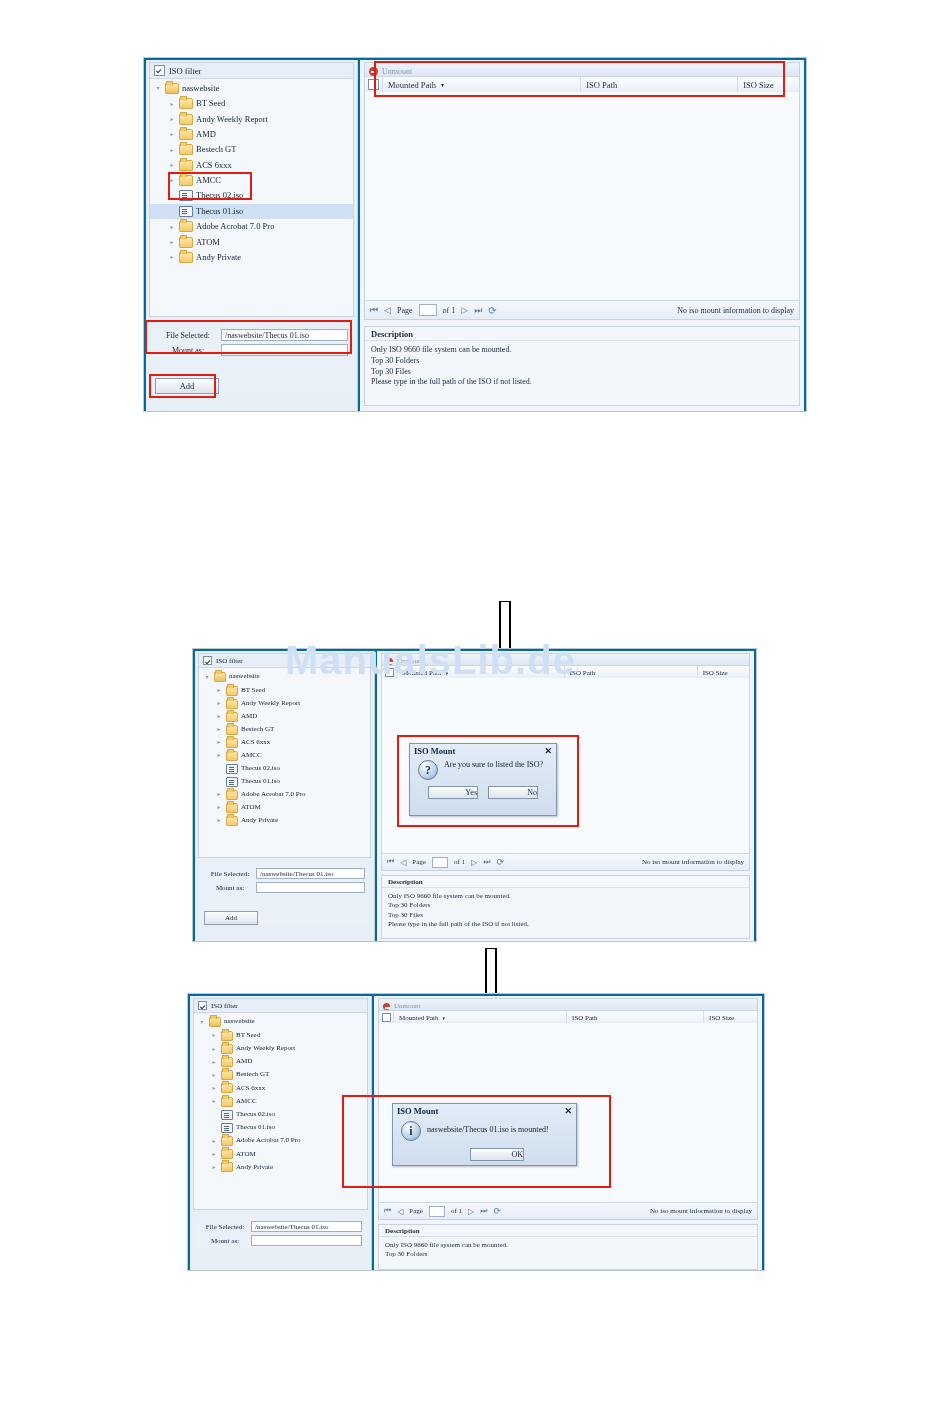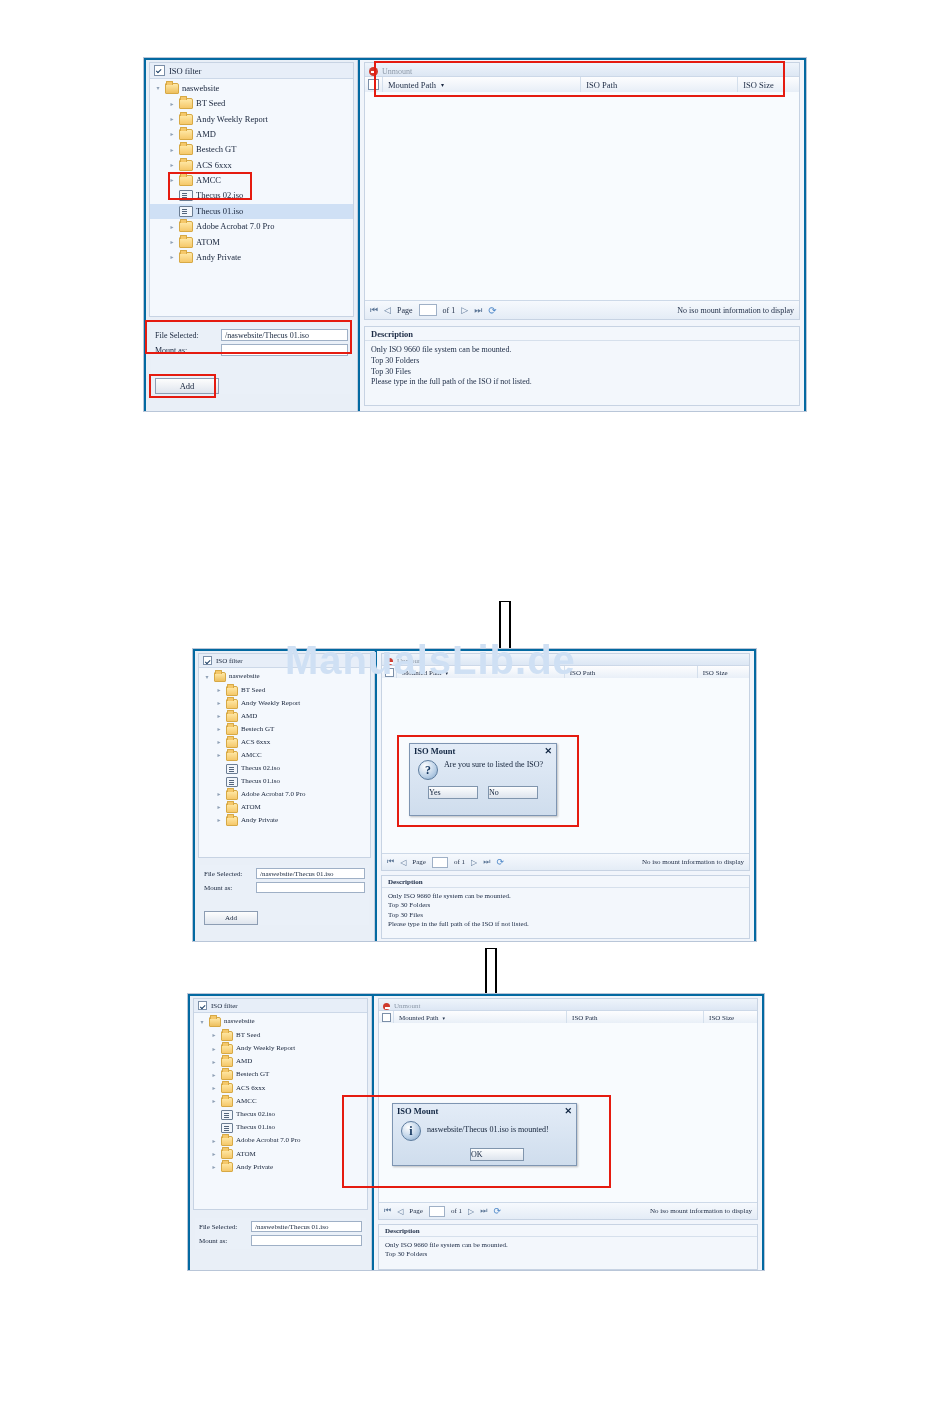--- a/index.html
+++ b/index.html
@@ -22,21 +22,21 @@
   .folder{flex:none;width:12px;height:9px;background:linear-gradient(#ffe9a8,#f5c86a);border:1px solid #d7a945;border-radius:1px 2px 1px 1px;position:relative;}
   .folder:before{content:"";position:absolute;top:-3px;left:0;width:5px;height:3px;background:#f5c86a;border:1px solid #d7a945;border-bottom:none;border-radius:1px 1px 0 0;}
   .folder.open{background:linear-gradient(#ffe9a8,#edbf5e);}
   .isoicon{flex:none;width:11px;height:9px;background:#f2f6fb;border:1px solid #6b7d93;position:relative;border-radius:1px;}
   .isoicon:before{content:"";position:absolute;left:2px;top:2px;width:5px;height:1px;background:#53657c;box-shadow:0 2px 0 #53657c,0 4px 0 #53657c;}
   .tlabel{font-size:8.5px;color:#16233a;}
 
   .selrow{background:#cfe0f5;}
 
   .formbox{position:absolute;left:0;right:0;background:#eaf0f8;}
-  .frow{display:flex;align-items:center;margin-bottom:3px;}
+  .frow{display:flex;align-items:center;margin-bottom:3px;text-align:center;}
   .flabel{font-size:8px;color:#16233a;width:66px;flex:none;}
   .finput{flex:1;height:12px;background:#fff;border:1px solid #9fb0c6;font-size:8px;color:#17263d;padding:0 3px;box-sizing:border-box;display:flex;align-items:center;overflow:hidden;white-space:nowrap;}
   .btn{display:inline-block;background:linear-gradient(#fdfdfd,#dfe5ee);border:1px solid #8d9db3;font-size:8.5px;color:#15233a;text-align:center;padding:2px 0;}
 
   
   .rightcol{position:absolute;top:0;bottom:0;right:0;background:#f1f5fb;box-sizing:border-box;}
   .grid{position:absolute;left:0;right:0;top:0;background:#f7fafd;border:1px solid #c7d3e3;box-sizing:border-box;}
   .gridtoolbar{height:13px;background:linear-gradient(#eef4fb,#dde7f4);border-bottom:1px solid #ccd8e8;display:flex;align-items:flex-end;gap:4px;padding:0 4px;}
   .umicon{width:9px;height:9px;border-radius:50%;background:#cf3b2e;position:relative;flex:none;}
   .umicon:after{content:"";position:absolute;left:2px;top:4px;width:5px;height:1.5px;background:#fff;}
@@ -60,21 +60,21 @@
   .redbox{position:absolute;border:2px solid #e51b10;box-sizing:border-box;pointer-events:none;}
 
   
   .dialog{position:absolute;background:linear-gradient(#e3ecf7,#cfdded);border:1px solid #7e95b2;box-shadow:1px 1px 2px rgba(0,0,0,.25);box-sizing:border-box;}
   .dlgtitle{display:flex;align-items:center;padding:2px 4px;font-size:8.5px;font-weight:bold;color:#102542;}
   .dlgclose{margin-left:auto;font-size:9px;color:#102542;font-weight:bold;}
   .dlgbody{display:flex;align-items:flex-start;gap:6px;padding:2px 8px 4px 8px;}
   .dlgicon{flex:none;width:18px;height:18px;border-radius:50%;background:radial-gradient(circle at 35% 30%,#ffffff,#b9cfe6 60%,#7fa3c6);border:1px solid #5d7c9e;color:#13355e;font-weight:bold;font-size:12px;display:flex;align-items:center;justify-content:center;}
   .dlgmsg{font-size:8px;color:#101f36;line-height:1.25;}
   .dlgbtns{display:flex;justify-content:center;gap:10px;padding:2px 0 6px 0;}
-  .dlgbtn{width:48px;text-align:left;font-size:8px;background:linear-gradient(#fcfdfe,#dde4ed);border:1px solid #8095ad;padding:1px 0;color:#11223c;}
+  .dlgbtn{width:48px;text-align:right;font-size:8px;background:linear-gradient(#fcfdfe,#dde4ed);border:1px solid #8095ad;padding:1px 0;color:#11223c;}
 
   
   .arrow{position:absolute;}
 
   
   .watermark{position:absolute;font-family:"Liberation Sans",sans-serif;font-weight:bold;color:#cfe0f4;font-size:40px;letter-spacing:1px;white-space:nowrap;}
 </style>
 </head>
 <body>
 

